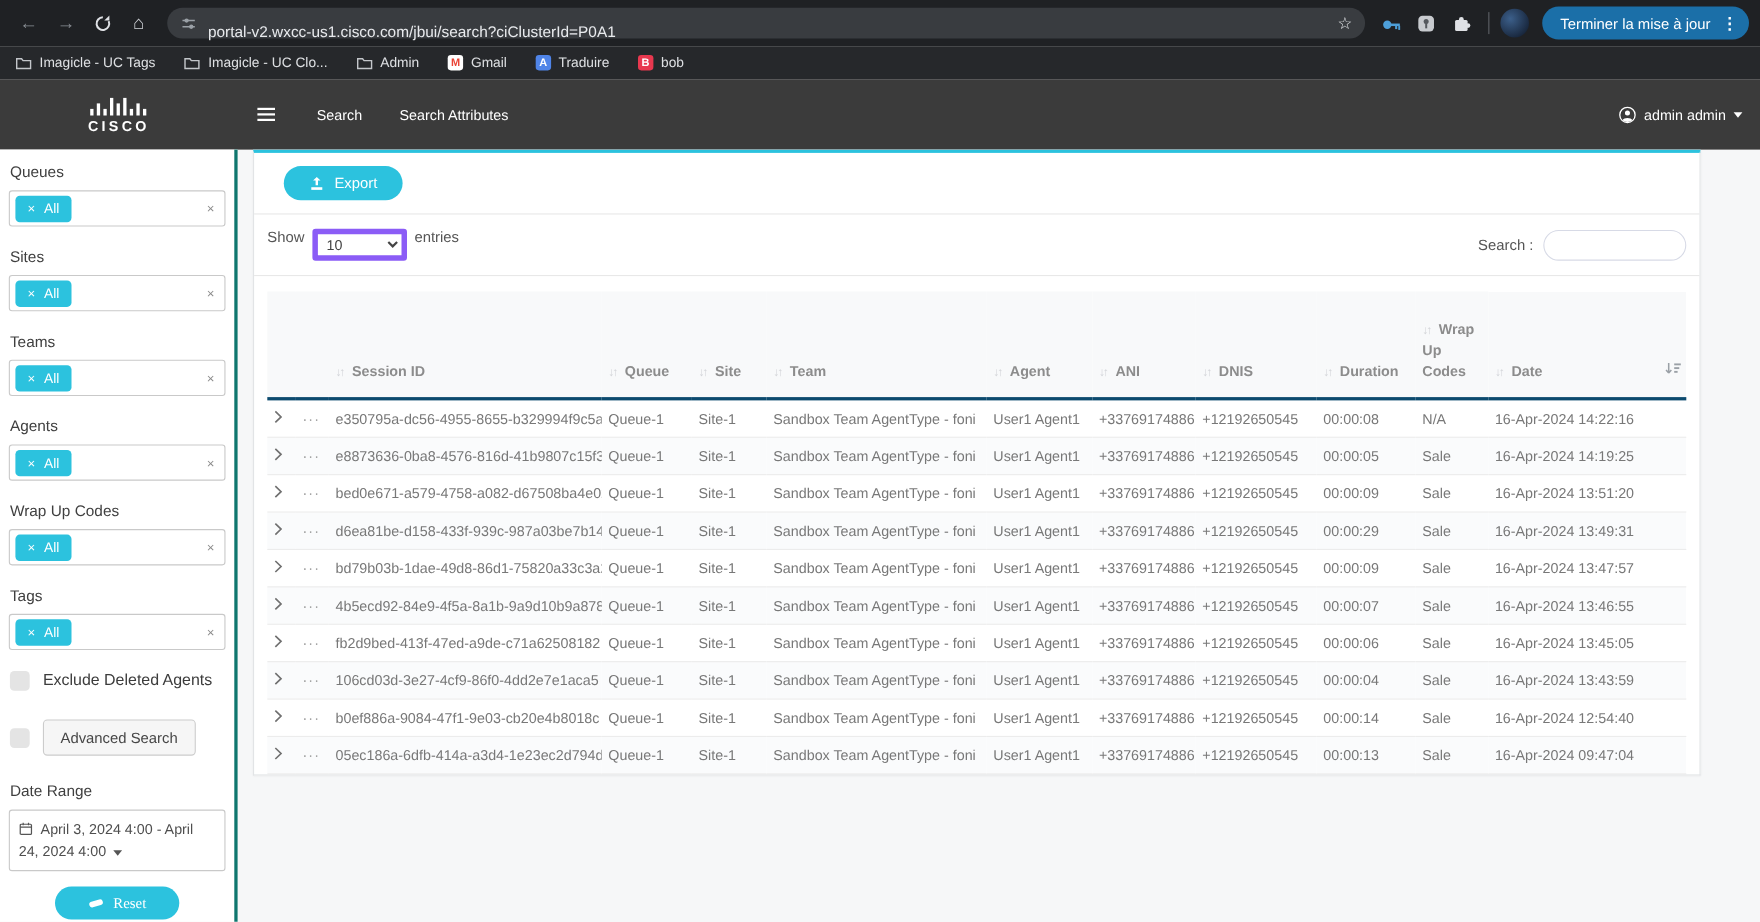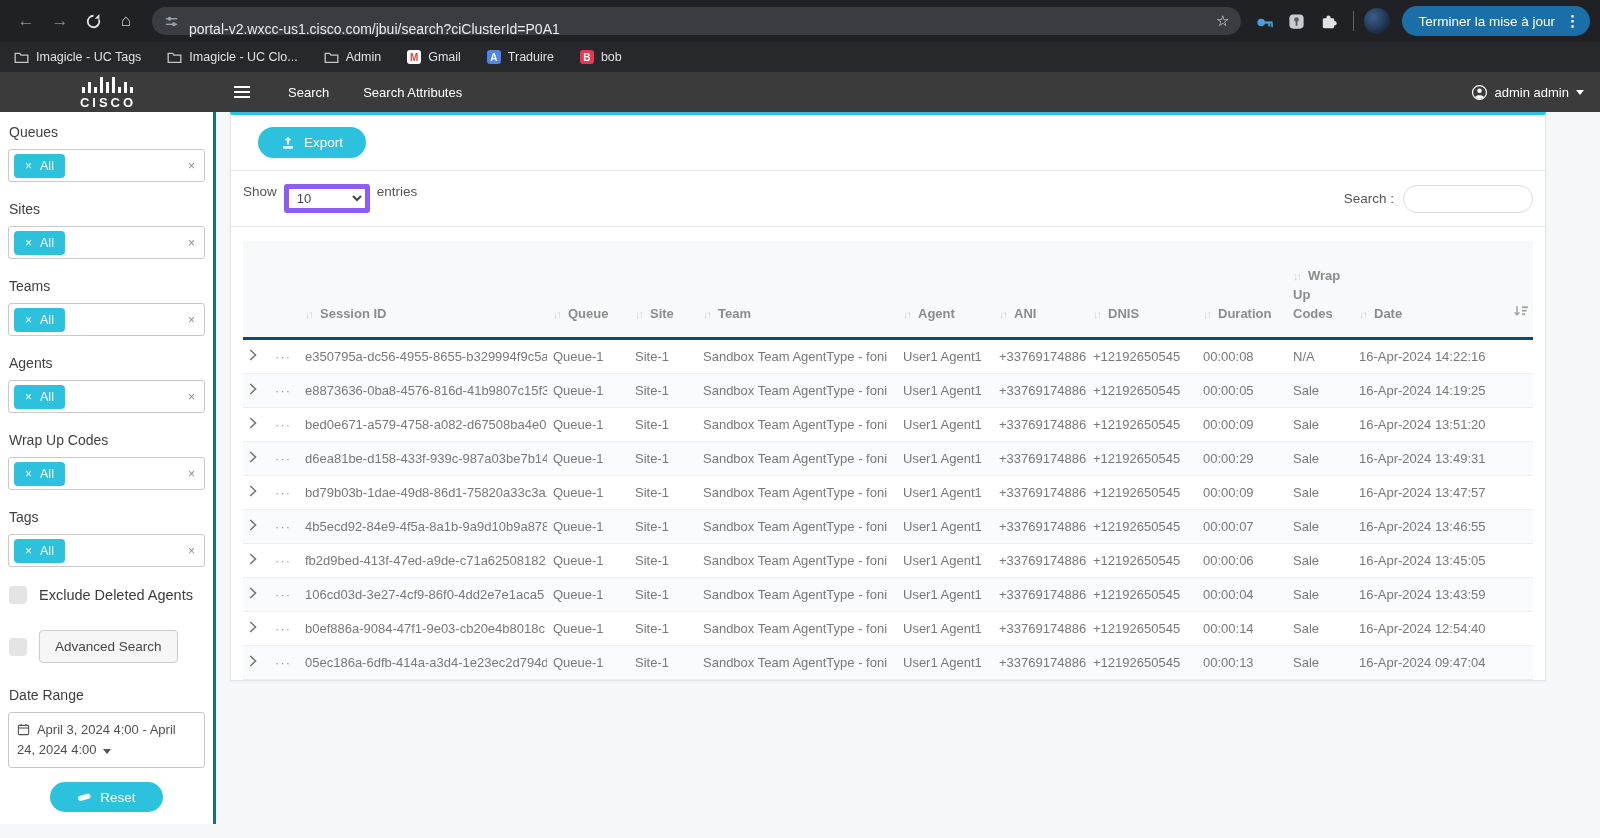--- a/index.html
+++ b/index.html
@@ -23,21 +23,21 @@
   .bookmarks-bar { height:30px; background:#26282b; display:flex; align-items:center; padding:0 14px; gap:26px; }
   .bm { display:flex; align-items:center; gap:7px; color:#dee0e3; font-size:12.5px; cursor:pointer; }
   .bm-icon { display:flex; align-items:center; }
   .bm-icon svg { width:15px; height:13px; }
   .letter-ic { width:14px; height:14px; border-radius:3px; font-size:10px; font-weight:bold; display:flex; align-items:center; justify-content:center; }
   .ic-gmail { background:#fff; color:#ea4335; }
   .ic-translate { background:#4f84e8; color:#fff; }
   .ic-bob { background:#e8384f; color:#fff; }
 
   
-  .app-header { height:40px; background:#3b3b3b; display:flex; align-items:center; color:#fff; }
+  .app-header { height:64px; background:#3b3b3b; display:flex; align-items:center; color:#fff; }
   .logo-block { width:216px; display:flex; justify-content:center; }
   .cisco-logo { display:flex; flex-direction:column; align-items:center; }
   .cisco-bars { display:flex; align-items:flex-end; gap:3px; height:18px; }
   .cisco-bars i { width:3px; background:#fff; display:block; }
   .cisco-text { font-size:13px; font-weight:bold; letter-spacing:3px; margin-top:2px; }
   .hamburger { margin-left:14px; display:flex; flex-direction:column; gap:3px; cursor:pointer; padding:4px; }
   .hamburger i { width:16px; height:2px; background:#fff; display:block; }
   .nav-link { color:#fff; font-size:13px; margin-left:34px; cursor:pointer; text-decoration:none; }
   .user-menu { margin-left:auto; margin-right:16px; display:flex; align-items:center; gap:7px; font-size:13px; cursor:pointer; }
   .caret-down { width:0; height:0; border-left:4px solid transparent; border-right:4px solid transparent; border-top:5px solid #fff; display:inline-block; }
@@ -53,21 +53,21 @@
   .box-x { color:#8a8a8a; font-size:12px; cursor:pointer; }
   .check-row { display:flex; align-items:center; gap:12px; margin:14px 0 0 1px; }
   .checkbox { width:18px; height:18px; background:#e4e4e4; border-radius:4px; flex-shrink:0; cursor:pointer; }
   .check-label { font-size:14.5px; color:#3c3c3c; }
   .adv-row { margin-top:26px; }
   .adv-btn { border:1px solid #ccc; background:#f6f6f6; border-radius:4px; padding:8px 15px; font-size:13.5px; color:#474747; font-family:inherit; cursor:pointer; }
   .dr-label { font-size:14px; color:#3f3f3f; margin:24px 0 9px 1px; }
   .dr-box { border:1px solid #c9c9c9; border-radius:3px; padding:7px 8px; font-size:13px; color:#4f4f4f; line-height:1.55; cursor:pointer; }
   .dr-box svg { vertical-align:-2px; margin-right:4px; }
   .dr-caret { width:0; height:0; border-left:4px solid transparent; border-right:4px solid transparent; border-top:5px solid #555; display:inline-block; margin-left:6px; }
-  .side-btn { display:flex; align-items:center; justify-content:center; gap:8px; width:113px; height:30px; border:none; border-radius:16px; background:var(--cyan); color:#fff; font-size:13.5px; font-family:Liberation Sans, sans-serif; margin:14px auto 0; cursor:pointer; }
+  .side-btn { display:flex; align-items:center; justify-content:center; gap:8px; width:113px; height:30px; border:none; border-radius:16px; background:var(--cyan); color:#fff; font-size:13.5px; font-family:Liberation Serif, serif; margin:14px auto 0; cursor:pointer; }
 
   
   :root { --cyan:#2cc2de; }
   .main { flex:1; padding:0 54px 0 14px; overflow:hidden; }
   .page-title { font-size:29px; font-weight:400; color:#9a9a9a; margin:16px 0 18px 5px; }
   .card { background:#fff; border:1px solid #e2e4e6; border-top:3px solid var(--cyan); box-shadow:0 1px 2px rgba(0,0,0,.05); }
   .card-head { padding:12px 27px; border-bottom:1px solid #e8e8e8; }
   .export-btn { display:inline-flex; align-items:center; gap:9px; background:var(--cyan); border:none; color:#fff; height:31px; border-radius:16px; padding:0 23px; font-size:13.5px; font-family:inherit; cursor:pointer; }
   .controls { display:flex; padding:13px 12px; border-bottom:1px solid #e8e8e8; font-size:13.5px; color:#555; }
   .show-select { height:29px; width:86px; margin:0 7px; border:5px solid #8b5cf6; border-radius:3px; font-size:13px; color:#444; padding:0 4px; font-family:inherit; background:#fff; }

